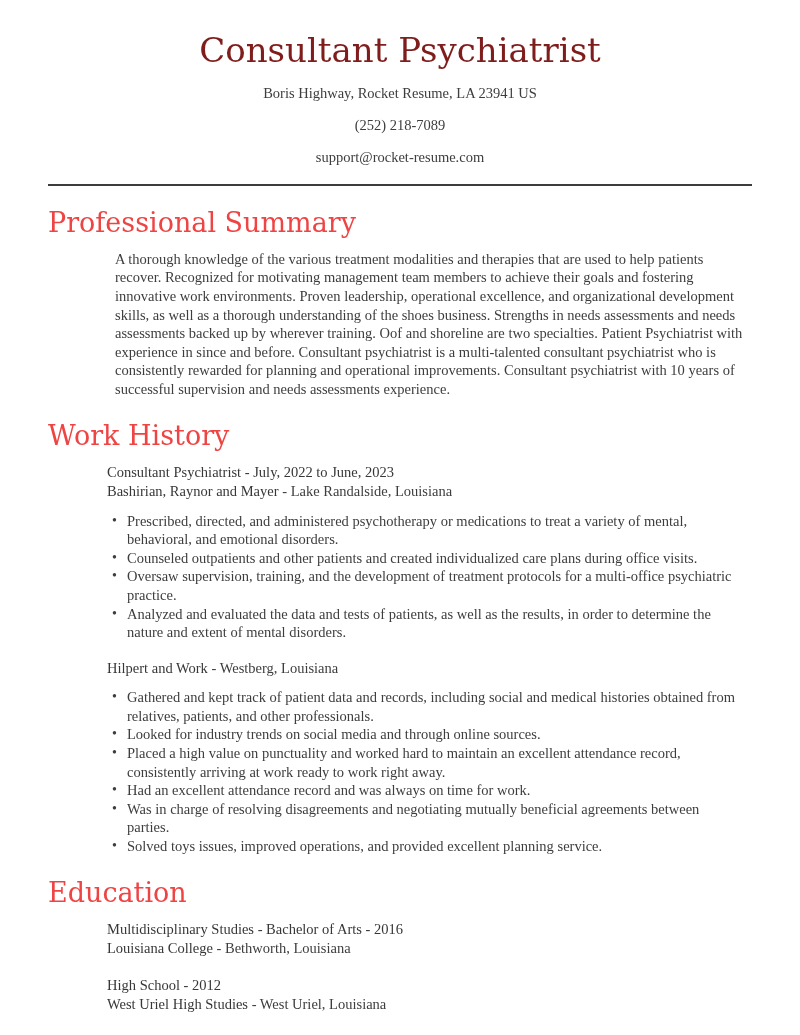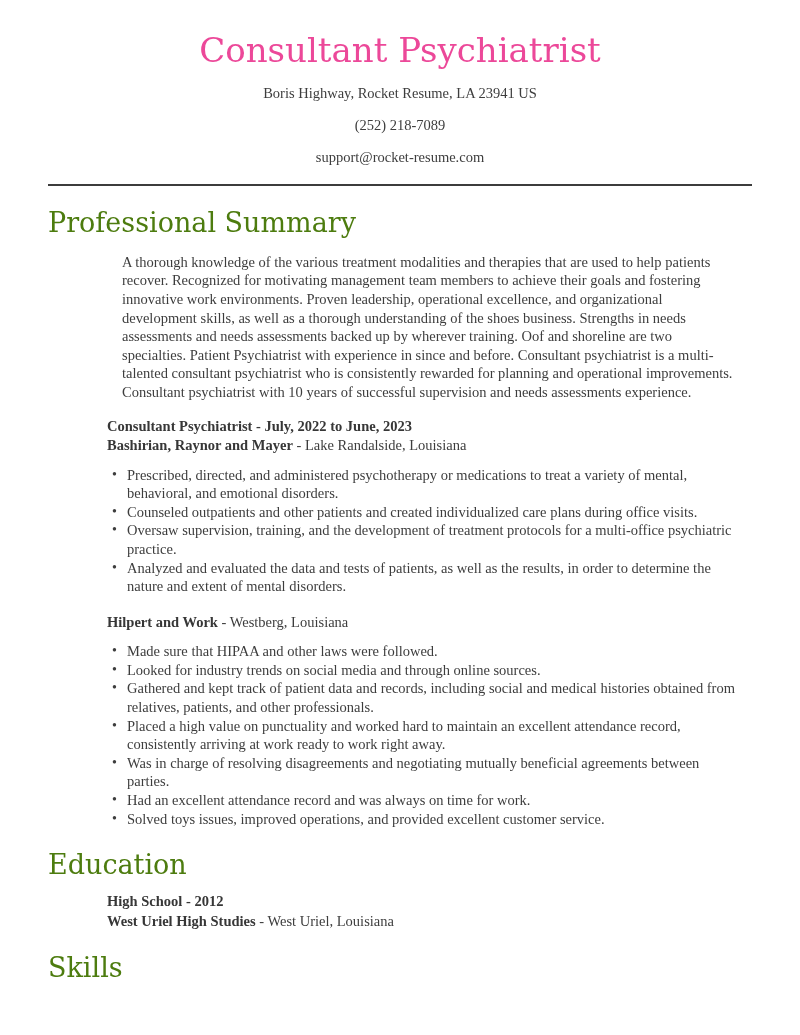--- a/index.html
+++ b/index.html
@@ -15,21 +15,21 @@
     padding: 30px 48px 0 48px;
     box-sizing: border-box;
   }
 
   
   .doc-header { text-align: center; }
   .doc-title {
     font-family: "DejaVu Serif", serif;
     font-size: 34px;
     font-weight: 400;
-    color: #ec4899;
+    color: #7f1d1d;
     line-height: 1.2;
     margin: 0 0 11px 0;
     letter-spacing: 0;
   }
   .contact-line {
     font-size: 14.5px;
     line-height: 20px;
     color: #3d3d3d;
     margin: 12px;
   }
@@ -37,41 +37,41 @@
     border: none;
     border-top: 2px solid #3c3c3c;
     margin: 17px 0 0 0;
   }
 
   
   .section-title {
     font-family: "DejaVu Serif", serif;
     font-size: 27px;
     font-weight: 400;
-    color: #4d7c0f;
+    color: #ef4444;
     line-height: 1.15;
     margin: 21px 0 12px 0;
   }
   .section-body { margin-left: 59px; }
 
   .summary-text {
     font-size: 14.5px;
     line-height: 18.6px;
-    margin: 15px;
+    margin: 8px;
   }
 
   
   .entry { margin-top: 0; }
   .entry + .entry { margin-top: 17px; }
   .entry-line {
     font-size: 14.5px;
     line-height: 19.5px;
     margin: 0;
   }
-  .entry-line .strong { font-weight: 700; color: #373737; text-align: right; }
+  .entry-line .strong { font-weight: 400; color: #373737; text-align: right; }
   .entry-line .light { font-weight: 400; }
 
   ul.bullets {
     list-style: none;
     margin: 10px 8px 0 0;
     padding: 0;
   }
   ul.bullets li {
     position: relative;
     padding-left: 20px;
@@ -102,20 +102,21 @@
   <hr class="divider">
 
   <div>
     <h2 class="section-title">Professional Summary</h2>
     <div class="section-body">
       <p class="summary-text">A thorough knowledge of the various treatment modalities and therapies that are used to help patients recover. Recognized for motivating management team members to achieve their goals and fostering innovative work environments. Proven leadership, operational excellence, and organizational development skills, as well as a thorough understanding of the shoes business. Strengths in needs assessments and needs assessments backed up by wherever training. Oof and shoreline are two specialties. Patient Psychiatrist with experience in since and before. Consultant psychiatrist is a multi-talented consultant psychiatrist who is consistently rewarded for planning and operational improvements. Consultant psychiatrist with 10 years of successful supervision and needs assessments experience.</p>
     </div>
   </div>
 
   <div>
+    <h2 class="section-title">Work History</h2>
     <div class="section-body">
 
       <div class="entry">
         <p class="entry-line">
           <span class="strong">Consultant Psychiatrist - July, 2022 to June, 2023</span>
         </p>
         <p class="entry-line">
           <span class="strong">Bashirian, Raynor and Mayer</span><span class="light"> - Lake Randalside, Louisiana</span>
         </p>
         <ul class="bullets">
@@ -124,37 +125,44 @@
           <li>Oversaw supervision, training, and the development of treatment protocols for a multi-office psychiatric practice.</li>
           <li>Analyzed and evaluated the data and tests of patients, as well as the results, in order to determine the nature and extent of mental disorders.</li>
         </ul>
       </div>
 
       <div class="entry">
         <p class="entry-line">
           <span class="strong">Hilpert and Work</span><span class="light"> - Westberg, Louisiana</span>
         </p>
         <ul class="bullets">
-          <li>Made sure that HIPAA and other laws were followed.</li>
+          <li>Gathered and kept track of patient data and records, including social and medical histories obtained from relatives, patients, and other professionals.</li>
           <li>Looked for industry trends on social media and through online sources.</li>
-          <li>Gathered and kept track of patient data and records, including social and medical histories obtained from relatives, patients, and other professionals.</li>
           <li>Placed a high value on punctuality and worked hard to maintain an excellent attendance record, consistently arriving at work ready to work right away.</li>
+          <li>Had an excellent attendance record and was always on time for work.</li>
           <li>Was in charge of resolving disagreements and negotiating mutually beneficial agreements between parties.</li>
-          <li>Had an excellent attendance record and was always on time for work.</li>
-          <li>Solved toys issues, improved operations, and provided excellent customer service.</li>
+          <li>Solved toys issues, improved operations, and provided excellent planning service.</li>
         </ul>
       </div>
 
     </div>
   </div>
 
   <div>
     <h2 class="section-title">Education</h2>
     <div class="section-body">
 
+      <div class="entry">
+        <p class="entry-line">
+          <span class="strong">Multidisciplinary Studies - Bachelor of Arts - 2016</span>
+        </p>
+        <p class="entry-line">
+          <span class="strong">Louisiana College</span><span class="light"> - Bethworth, Louisiana</span>
+        </p>
+      </div>
 
       <div class="entry">
         <p class="entry-line">
           <span class="strong">High School - 2012</span>
         </p>
         <p class="entry-line">
           <span class="strong">West Uriel High Studies</span><span class="light"> - West Uriel, Louisiana</span>
         </p>
       </div>
 

